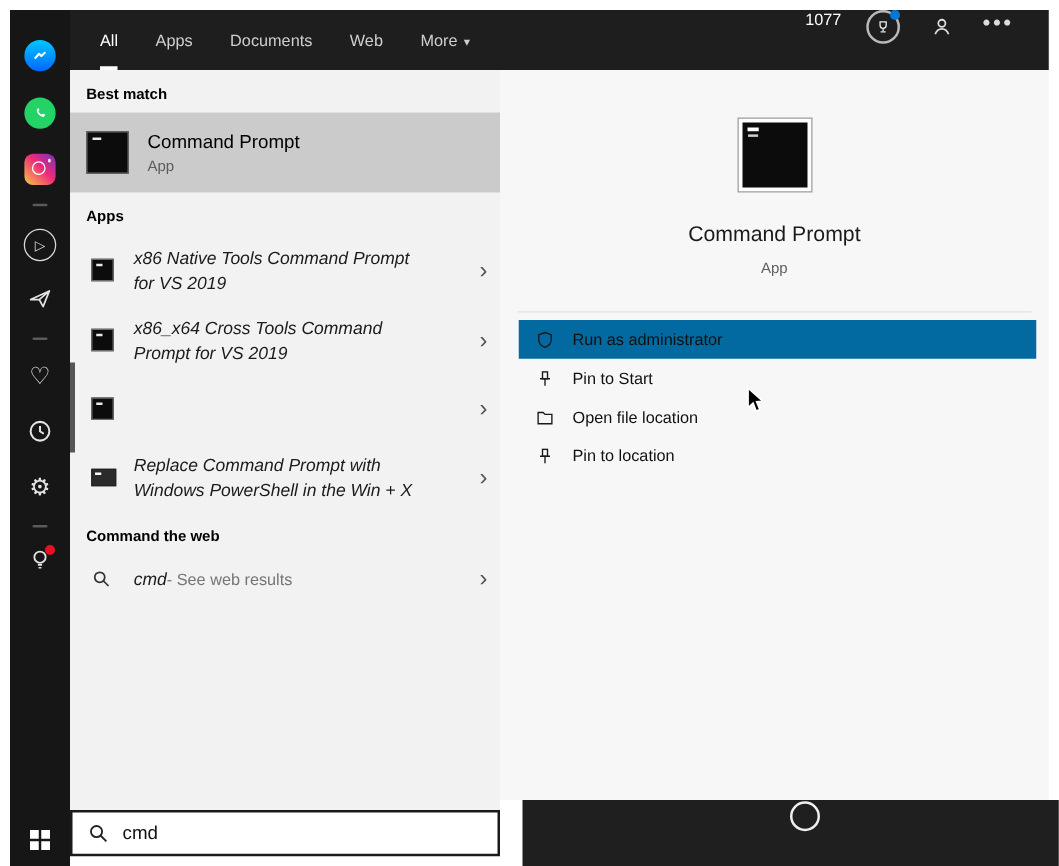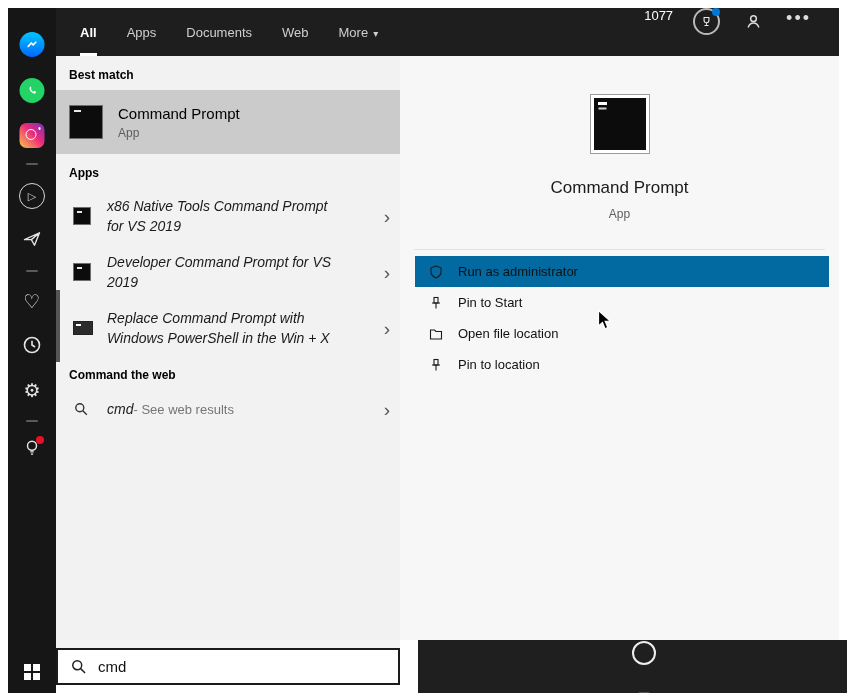--- a/index.html
+++ b/index.html
@@ -27,21 +27,21 @@
   .bulb { top:431px; position:absolute; }
   .badge-red { position:absolute; right:-3px; top:-3px; width:8px; height:8px; border-radius:50%; background:#e81123; }
   .start-btn { position:absolute; left:8px; top:650px; width:48px; height:43px; display:flex; align-items:center; justify-content:center; cursor:pointer; }
   .win-logo { display:grid; grid-template-columns:7px 7px; grid-template-rows:7px 7px; gap:2px; }
   .win-logo i { background:#fff; }
 
   
   .topbar { position:absolute; left:56px; top:8px; width:783px; height:48px; background:#1e1e1e; display:flex; align-items:stretch; }
   .tabs { display:flex; align-items:stretch; padding-left:24px; gap:30px; }
   .tab { display:flex; align-items:center; color:#cfcfcf; font-size:13px; cursor:pointer; border-bottom:3px solid transparent; padding-top:3px; gap:5px; }
-  .tab.active { color:#fff; font-weight:bold; border-bottom-color:#fff; }
+  .tab.active { color:#fff; font-weight:normal; border-bottom-color:#fff; }
   .dd::after { content:"\25BE"; font-size:10px; color:#cfcfcf; }
   .top-right { margin-left:auto; display:flex; align-items:flex-start; gap:20px; padding-right:28px; }
   .count { color:#fff; font-size:13px; }
   .rewards { position:relative; width:27px; height:27px; border:2px solid #b9b9b9; border-radius:50%; display:flex; align-items:center; justify-content:center; cursor:pointer; }
   .badge-blue { position:absolute; right:-2px; top:-2px; width:8px; height:8px; border-radius:50%; background:#0078d7; }
   .dots { color:#dcdcdc; font-size:18px; cursor:pointer; letter-spacing:2px; }
   .dots::after { content:"\2022\2022\2022"; }
 
   
   .results { position:absolute; left:56px; top:56px; width:344px; height:592px; background:#f2f2f2; }
@@ -205,21 +205,27 @@
       <span class="icon-cell">
           <span class="term-icon term-sm"></span>
         </span>
       <span class="txt">x86 Native Tools Command Prompt for VS 2019</span>
       <span class="chev"></span>
     </div>
     <div class="res-row">
       <span class="icon-cell">
           <span class="term-icon term-sm"></span>
         </span>
-      <span class="txt">Developer Command Prompt for VS 2019</span>
+      <span class="txt">x86_x64 Cross Tools Command Prompt for VS 2019</span>
+      <span class="chev"></span>
+    </div>
+    <div class="res-row">
+      <span class="icon-cell">
+          <span class="term-icon term-sm"></span>
+        </span>
       <span class="chev"></span>
     </div>
 
     <div class="res-row">
       <span class="icon-cell">
           <span class="console-rect"></span>
         </span>
       <span class="txt">Replace Command Prompt with Windows PowerShell in the Win + X</span>
       <span class="chev"></span>
     </div>

